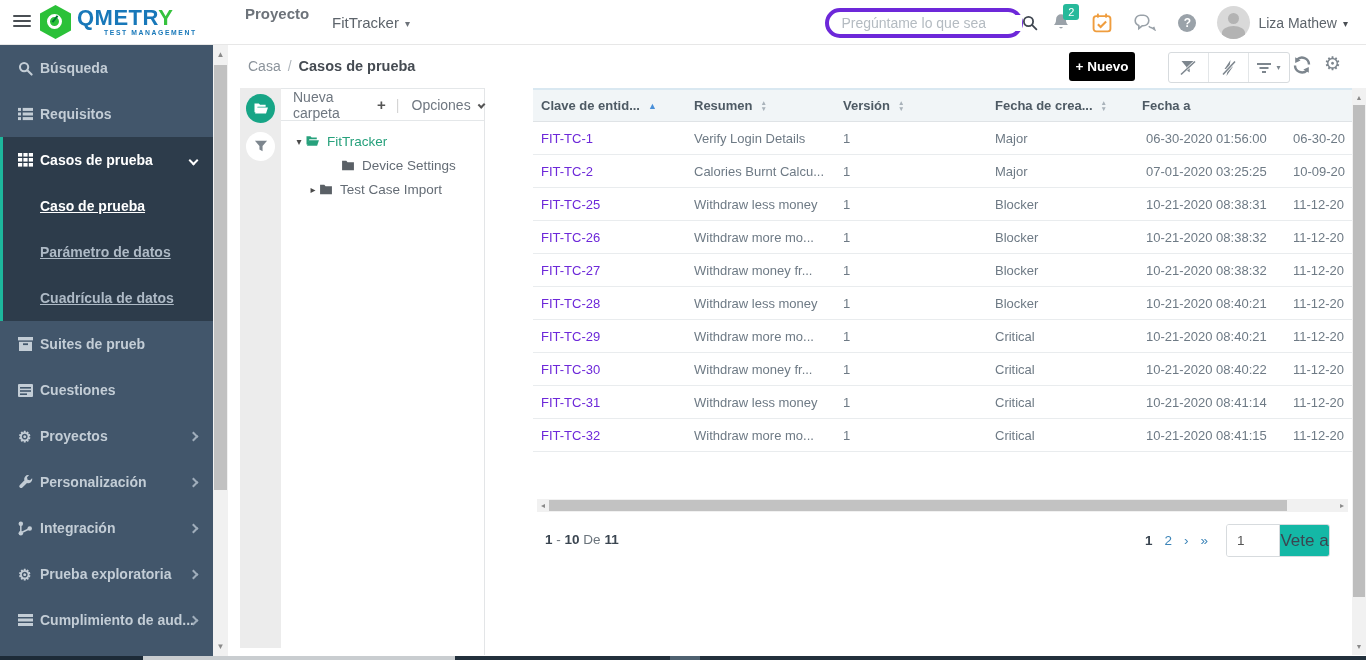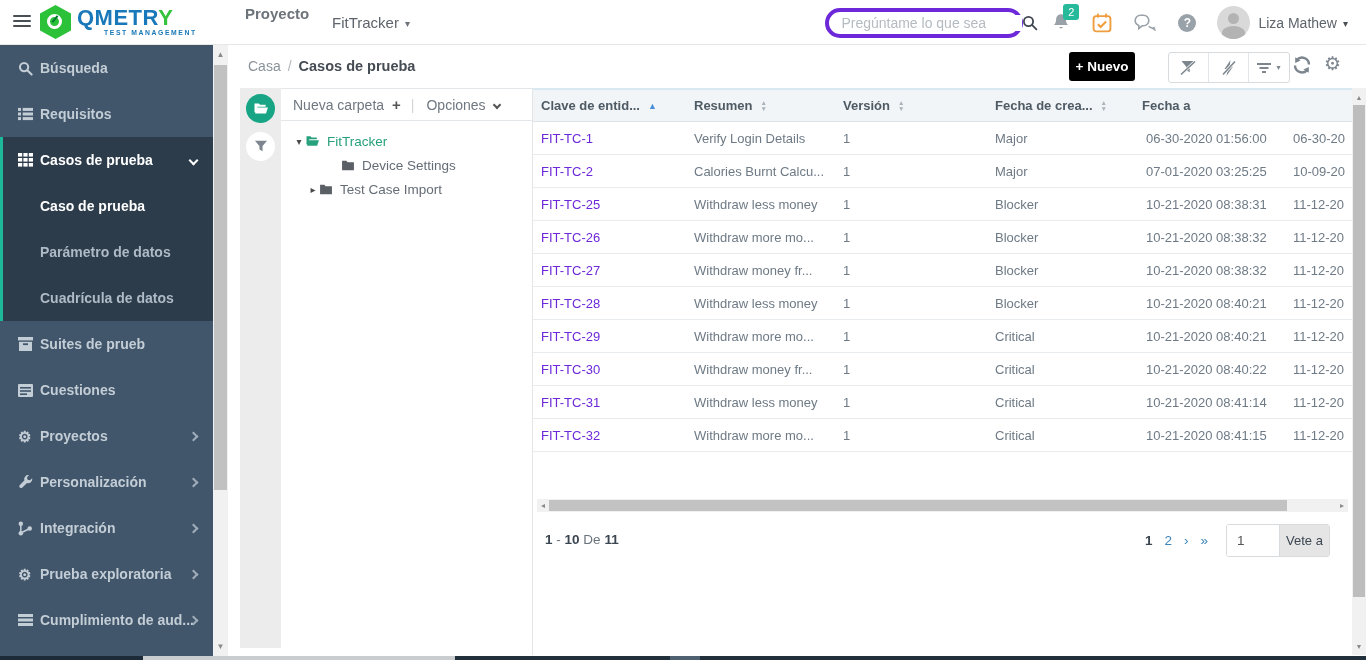--- a/index.html
+++ b/index.html
@@ -32,21 +32,21 @@
   .avatar { width:33px; height:33px; border-radius:50%; background:#d9d9d9; margin:0 8px 0 10px; position:relative; overflow:hidden; }
   .avatar .head { position:absolute; left:11px; top:7px; width:11px; height:11px; border-radius:50%; background:#b3b3b3; }
   .avatar .shoulders { position:absolute; left:5px; top:20px; width:23px; height:14px; border-radius:50% 50% 0 0; background:#b3b3b3; }
   .user-name { font-size:14px; color:#5d646b; cursor:pointer; white-space:nowrap; }
 
   
   .sidebar { position:absolute; left:0; top:45px; width:213px; bottom:4px; background:#42566b; overflow:hidden; }
   .sb-item { height:46px; display:flex; align-items:center; padding-left:18px; position:relative; color:#c3cdd6; font-weight:bold; font-size:14px; cursor:pointer; }
   .sb-ico { width:22px; display:flex; align-items:center; color:#c3cdd6; }
   .sb-label { margin-left:0px; }
-  .sb-child { padding-left:40px; color:#aebac6; }
+  .sb-child { padding-left:40px; color:#aebac6;text-decoration:underline; }
   .sb-active-block { background:#2d3c4b; position:relative; }
   .sb-active-block::before { content:""; position:absolute; left:0; top:0; bottom:0; width:3px; background:#1db79c; }
   .sb-parent-active { color:#fff; }
   .sb-child-active { color:#fff; }
   .chev { display:inline-block; width:7px; height:7px; border-right:2px solid currentColor; border-bottom:2px solid currentColor; }
   .chev.right { transform:rotate(-45deg); }
   .chev.down { transform:rotate(45deg); }
   .sb-chev { position:absolute; right:16px; color:#9fadbb; }
   .gear-glyph { font-size:15px; line-height:1; }
 
@@ -71,21 +71,21 @@
   .refresh-ico { left:1064px; }
   .gear-ico { left:1096px; top:7px; font-size:19px; }
   .mini-caret { font-size:8px; margin-left:4px; color:#7d868e; }
 
   
   .toolstrip { position:absolute; left:12px; top:43px; width:41px; height:560px; background:#ececec; }
   .circle-btn { width:29px; height:29px; border-radius:50%; display:flex; align-items:center; justify-content:center; margin:0 auto; cursor:pointer; }
   .circle-folder { background:#17a586; color:#fff; margin-top:6px; }
   .circle-filter { background:#fff; color:#7d868e; margin-top:9px; }
 
-  .tree-panel { position:absolute; left:53px; top:43px; width:252px; height:567px; border-right:1px solid #e3e5e7; background:#fff; }
+  .tree-panel { position:absolute; left:53px; top:43px; width:204px; height:567px; border-right:1px solid #e3e5e7; background:#fff; }
   .tree-header { height:33px; border-top:1px solid #e4e7e9; border-bottom:1px solid #e4e7e9; display:flex; align-items:center; padding-left:12px; font-size:14px; color:#6f7780; }
   .tree-header .plus { font-weight:bold; color:#555; margin:0 10px 0 8px; font-size:15px; cursor:pointer; }
   .tree-header .divider { color:#d5d5d5; margin-right:12px; }
   .tree-header .opt { cursor:pointer; }
   .tree-header .chev { margin-left:8px; width:6px; height:6px; border-width:2.4px; color:#555; vertical-align:2px; }
   .tree-body { padding-top:8px; }
   .tree-row { height:24px; display:flex; align-items:center; font-size:13.5px; color:#646c75; cursor:pointer; }
   .tree-caret { width:12px; text-align:center; font-size:10px; color:#4a4a4a; }
   .tree-folder { margin-right:7px; display:flex; align-items:center; }
   .t-root { padding-left:12px; color:#27a17c; }
@@ -113,21 +113,21 @@
 
   
   .pg-row { position:absolute; left:0; top:432px; width:819px; height:42px; }
   .pg-range { position:absolute; left:12px; top:12px; font-size:13.5px; color:#6b747c; }
   .pg-range b { color:#3b4651; }
   .pager { position:absolute; right:22px; top:4px; display:flex; align-items:center; font-size:13.5px; }
   .pg-cur { font-weight:bold; color:#3b4651; margin:0 6px; }
   .pg-link { color:#3d85b8; margin:0 6px; cursor:pointer; text-decoration:none; }
   .goto-group { display:flex; margin-left:12px; border:1px solid #d7dbde; border-radius:3px; overflow:hidden; height:33px; }
   .goto-input { width:52px; border:none; outline:none; padding:0 10px; font-size:13.5px; color:#555; font-family:"Liberation Sans",sans-serif; }
-  .goto-btn { width:50px; background:#e5e5e5; border:none; border-left:1px solid #d7dbde; font-size:13px; color:#3b4651; cursor:pointer; font-family:"Liberation Sans",sans-serif; }
+  .goto-btn { width:50px; background:#14b8a6; border:none; border-left:1px solid #d7dbde; font-size:17px; color:#3b4651; cursor:pointer; font-family:"Liberation Sans",sans-serif; }
 
   
   .v-scroll { position:absolute; left:1352px; top:88px; width:14px; height:567px; background:#f1f1f1; }
   .v-scroll .arr { position:absolute; left:0; width:14px; height:14px; font-size:7px; color:#8a8a8a; display:flex; align-items:center; justify-content:center; cursor:pointer; }
   .v-scroll .arr.up { top:2px; } .v-scroll .arr.dn { bottom:2px; }
   .v-scroll .thumb { position:absolute; left:1px; width:12px; top:17px; height:492px; background:#bdbdbd; cursor:pointer; }
 
   
   .bottom-strip { position:absolute; left:0; bottom:0; width:1366px; height:4px; display:flex; }
   .bs1{width:143px;background:#1d2b38;} .bs2{width:312px;background:#c9cdd0;}

